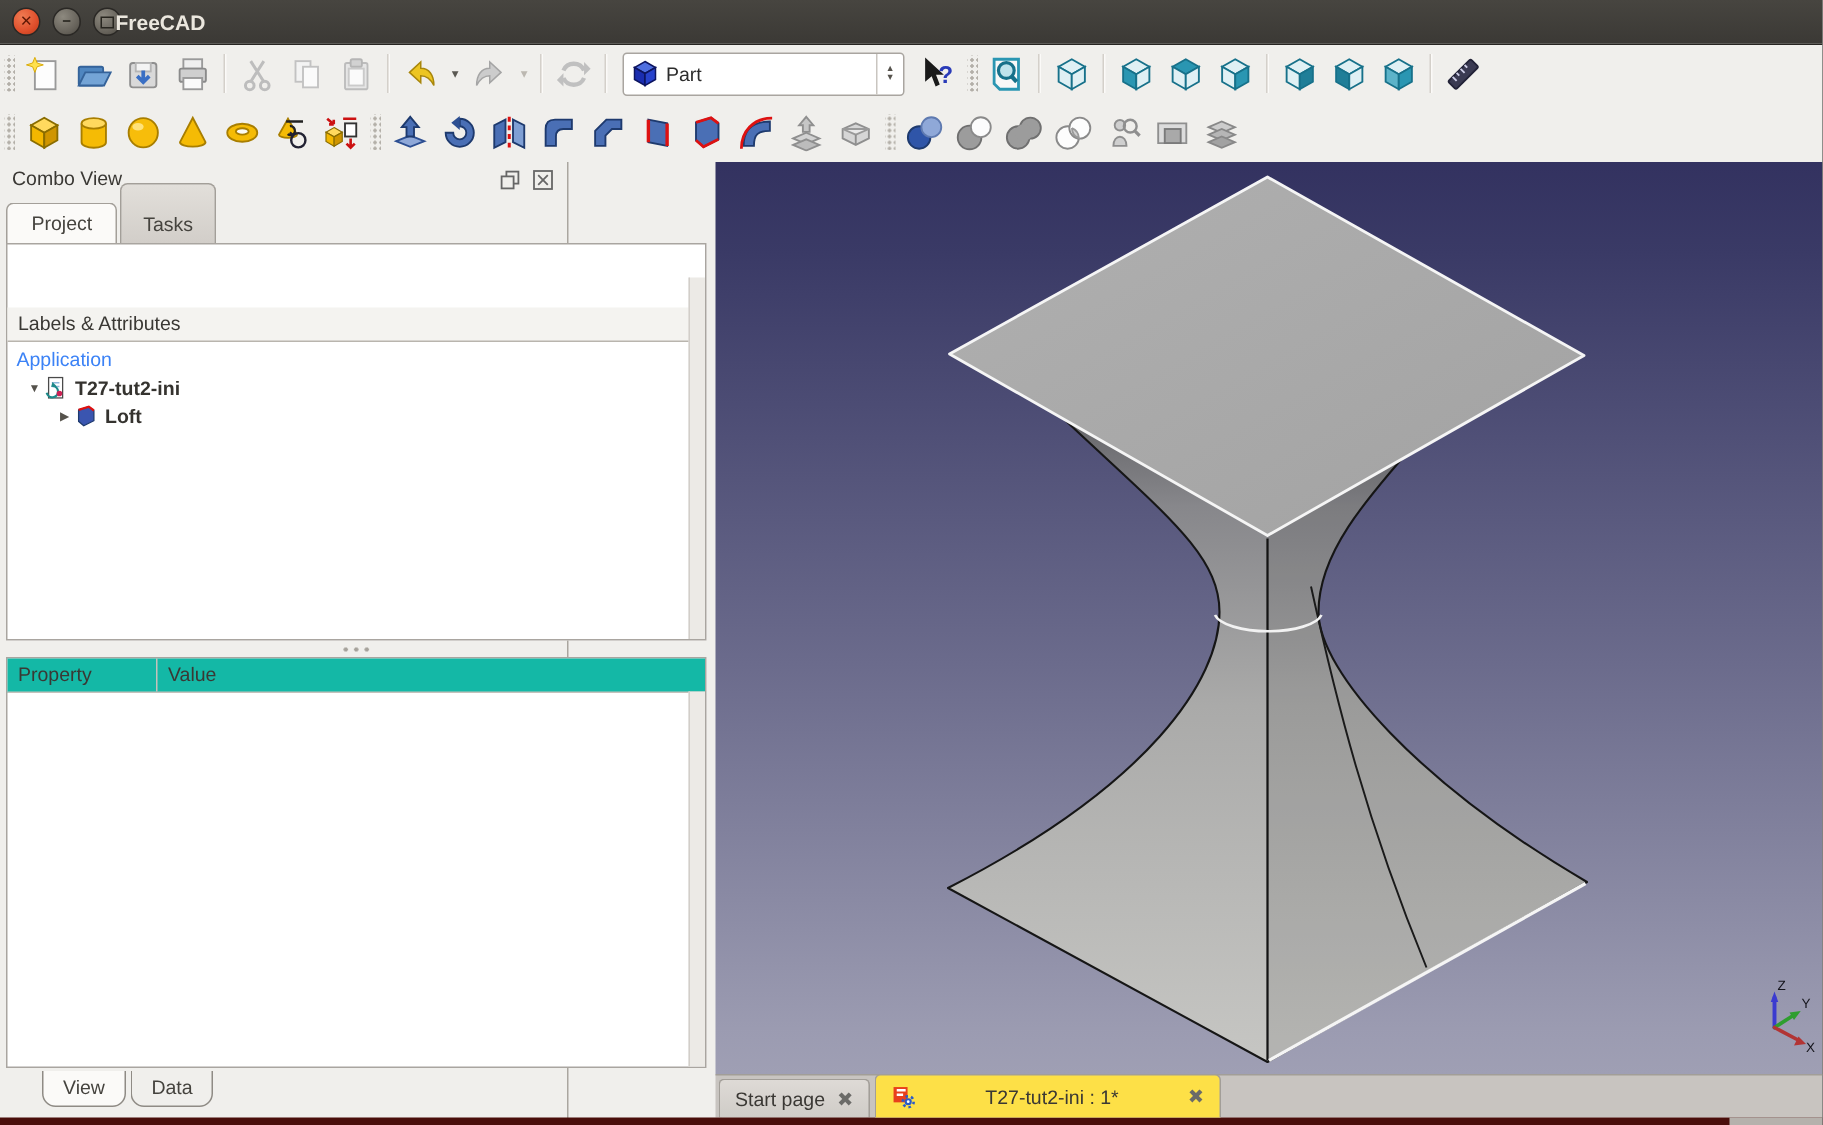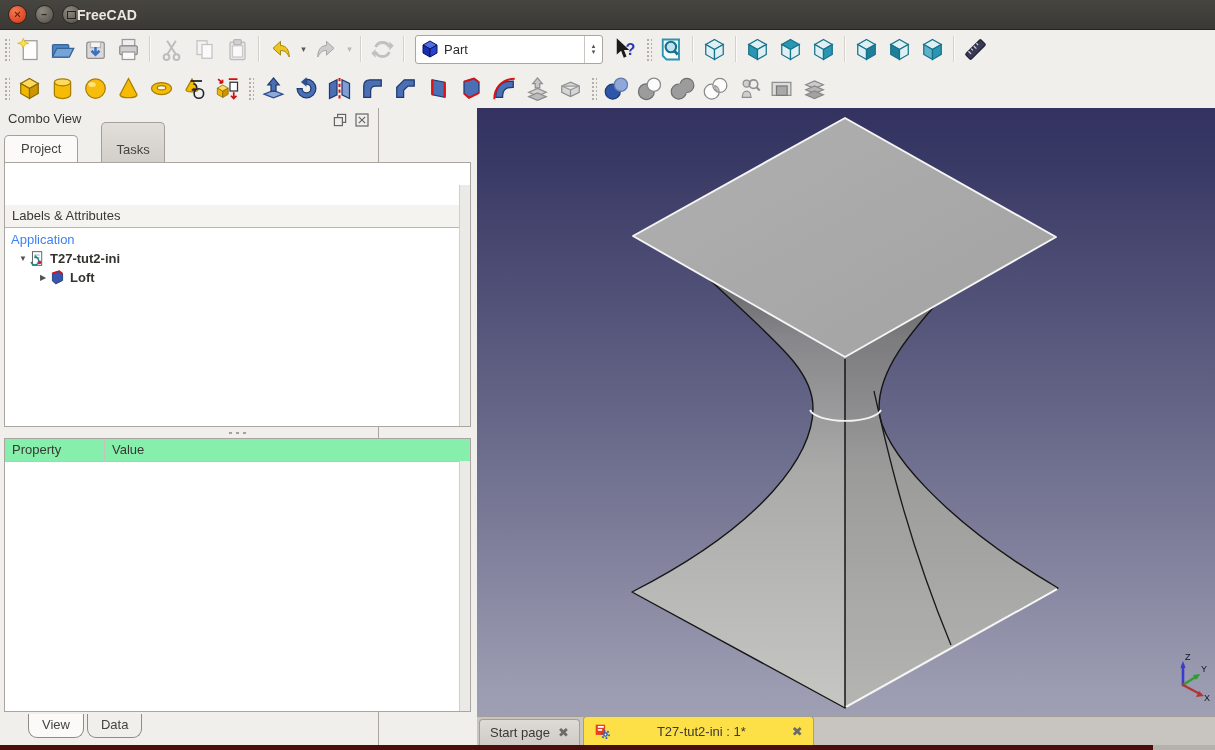--- a/index.html
+++ b/index.html
@@ -32,41 +32,41 @@
   .wbcombo .wblabel{flex:1;padding-left:4px;color:#2c2c2c;}
   .wbspin{width:17px;height:100%;border-left:1px solid #c9c5c0;display:flex;flex-direction:column;
           align-items:center;justify-content:center;font-size:7px;line-height:6px;color:#55524c;}
   
   .panel{position:absolute;left:0;top:108px;width:379px;height:642px;background:#f0efec;
          border-right:1px solid #aaa69f;box-sizing:border-box;}
   .panel-title{position:absolute;left:8px;top:3px;font-size:13px;color:#3a3834;}
   .panel-btns{position:absolute;right:8px;top:4px;display:flex;gap:6px;}
   .panel-btns span{width:16px;height:16px;}
   .panel-btns svg{width:16px;height:16px;}
-  .cv-tabs{position:absolute;left:4px;top:26px;display:flex;align-items:flex-end;height:28px;gap:21px;}
+  .cv-tabs{position:absolute;left:4px;top:26px;display:flex;align-items:flex-end;height:28px;}
   .cv-tab{padding:19px 14px 5px;border:1px solid #a39f99;border-bottom:none;border-radius:5px 5px 0 0;
           background:linear-gradient(#e2dfda,#d2cec9);margin-right:2px;color:#45433e;}
   .cv-tab.active{background:#fbfaf8;position:relative;z-index:2;padding:5px 16px 6px;}
   .treebox{position:absolute;left:4px;top:54px;width:467px;height:265px;background:#fff;
            border:1px solid #a9a5a0;box-sizing:border-box;}
   .tree-header{height:22px;line-height:22px;padding-left:7px;background:#f4f3f0;
                border-bottom:1px solid #b9b5ae;color:#3a3834;margin-top:42px;}
   .scrolltrack{position:absolute;right:0;top:22px;bottom:0;width:10px;background:#eceae6;border-left:1px solid #d2cec9;}
   .tree{padding:2px 0 0 6px;}
   .trow{display:flex;align-items:center;height:19px;}
   .texp{width:12px;font-size:8px;color:#55524c;text-align:center;flex:0 0 auto;}
   .ticon{width:17px;height:17px;margin-right:4px;flex:0 0 auto;}
   .ticon svg{width:17px;height:17px;}
   .tlabel{color:#3b82f6;}
   .tlabel.bold{font-weight:bold;color:#35332f;}
   .splitter{position:absolute;left:4px;top:320px;width:467px;height:10px;display:flex;align-items:center;justify-content:center;}
   .splitter i{width:22px;height:4px;background-image:radial-gradient(circle,#a6a29b 1.3px,transparent 1.5px);background-size:7px 4px;}
   .propbox{position:absolute;left:4px;top:330px;width:467px;height:274px;background:#fff;
            border:1px solid #a9a5a0;box-sizing:border-box;}
-  .prophead{display:flex;height:22px;background:#86efac;border-bottom:1px solid #c5c1bb;}
+  .prophead{display:flex;height:22px;background:#14b8a6;border-bottom:1px solid #c5c1bb;}
   .prophead div{line-height:22px;padding-left:7px;color:#3a3834;box-sizing:border-box;}
   .prophead .c1{width:100px;border-right:1px solid #c5c1bb;}
   .bottom-tabs{position:absolute;left:4px;top:606px;display:flex;gap:3px;margin-left:24px;}
   .btab{padding:3px 13px 5px;border:1px solid #8f8b85;border-top:none;border-radius:0 0 9px 9px;
         background:#fbfaf8;color:#45433e;font-size:13px;}
   .btab.idle{background:#f0efec;}
   
   .viewport{position:absolute;left:477px;top:108px;width:738px;height:608px;
             background:linear-gradient(#333260,#3a3a66 10%,#6b6b8c 55%,#9b9bb1 95%,#9f9fb4);}
   .viewport svg{position:absolute;left:0;top:0;}

